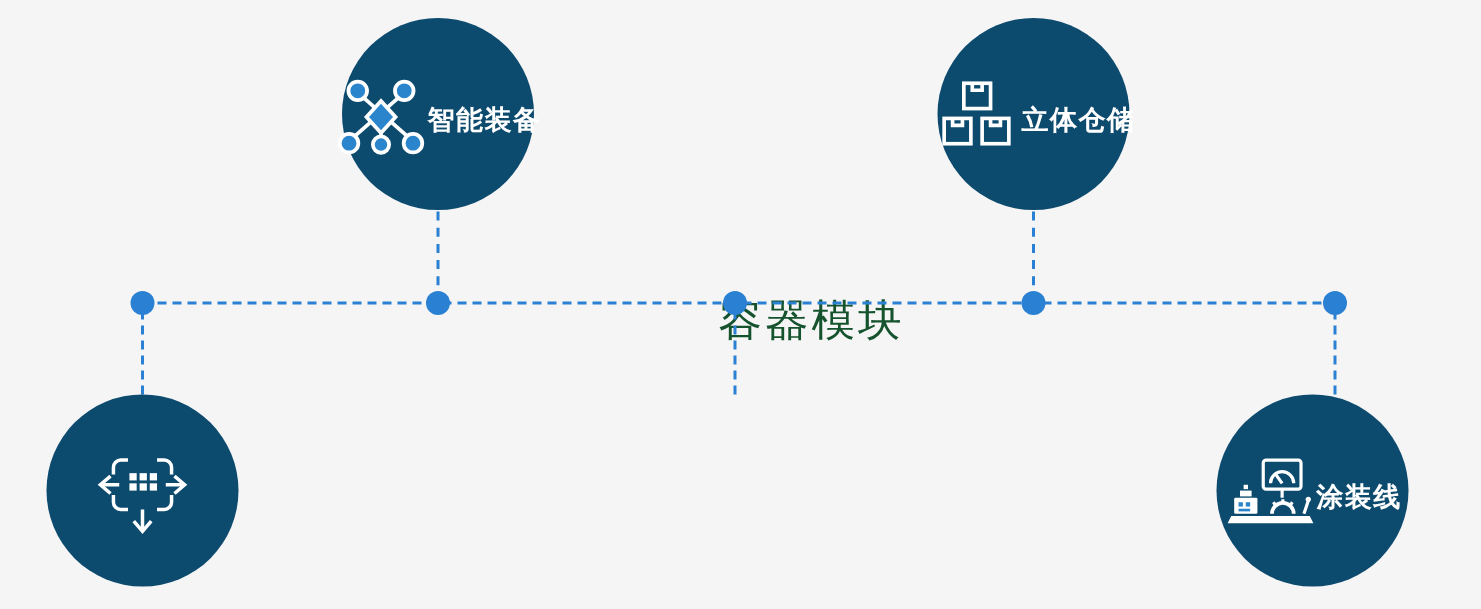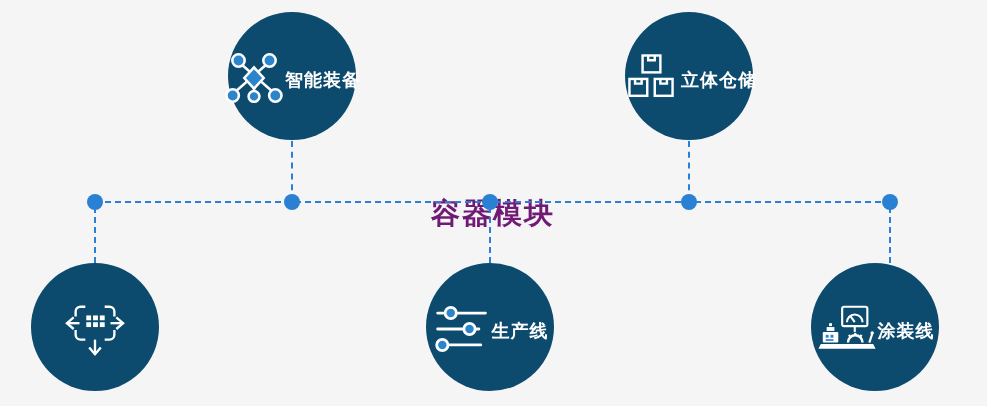--- a/index.html
+++ b/index.html
@@ -10,26 +10,25 @@
   .stage{
     position:relative;
     width:987px;height:406px;
     background:#f5f5f6;
     overflow:hidden;
   }
   
   .watermark{
     position:absolute;
     left:383px;top:194px;width:220px;
-    text-align:center;
+    text-align:right;
     font-size:29px;
     letter-spacing:2px;
-    color:#701a75;
+    color:#14532d;
     user-select:none;
-    font-weight:bold;
   }
   
   .h-line{
     position:absolute;
     left:95px;top:201px;width:796px;height:0;
     border-top:2px dashed #2a80d2;
   }
   .v-line{
     position:absolute;width:0;
     border-left:2px dashed #2a80d2;
@@ -142,33 +141,20 @@
           <rect x="30" y="16" width="5" height="5"></rect>
           <rect x="37" y="16" width="5" height="5"></rect>
           <rect x="23" y="23" width="5" height="5"></rect>
           <rect x="30" y="23" width="5" height="5"></rect>
           <rect x="37" y="23" width="5" height="5"></rect>
         </g>
       </svg>
     </span>
   </div>
 
-  <div class="node n4">
-    <span class="icn">
-      <svg width="60" height="52" viewBox="0 0 64 52" fill="none" stroke="#ffffff" stroke-width="3" stroke-linecap="round">
-        <line x1="6" y1="9" x2="57" y2="9"></line>
-        <circle cx="20" cy="9" r="6" fill="#2b85cd"></circle>
-        <line x1="6" y1="26" x2="50" y2="26"></line>
-        <circle cx="40" cy="26" r="6" fill="#2b85cd"></circle>
-        <line x1="6" y1="43" x2="52" y2="43"></line>
-        <circle cx="11" cy="43" r="6" fill="#2b85cd"></circle>
-      </svg>
-    </span>
-    <span class="lbl">生产线</span>
-  </div>
 
   <div class="node n5">
     <span class="icn">
       <svg width="62" height="56" viewBox="0 0 64 56" fill="none" stroke="#ffffff" stroke-width="2.2">
 
         <rect x="27" y="5" width="26" height="20" rx="2"></rect>
         <path d="M32 21 A8 8 0 0 1 48 21"></path>
         <line x1="40" y1="21" x2="35" y2="14"></line>
         <line x1="40" y1="25" x2="40" y2="31"></line>
 

